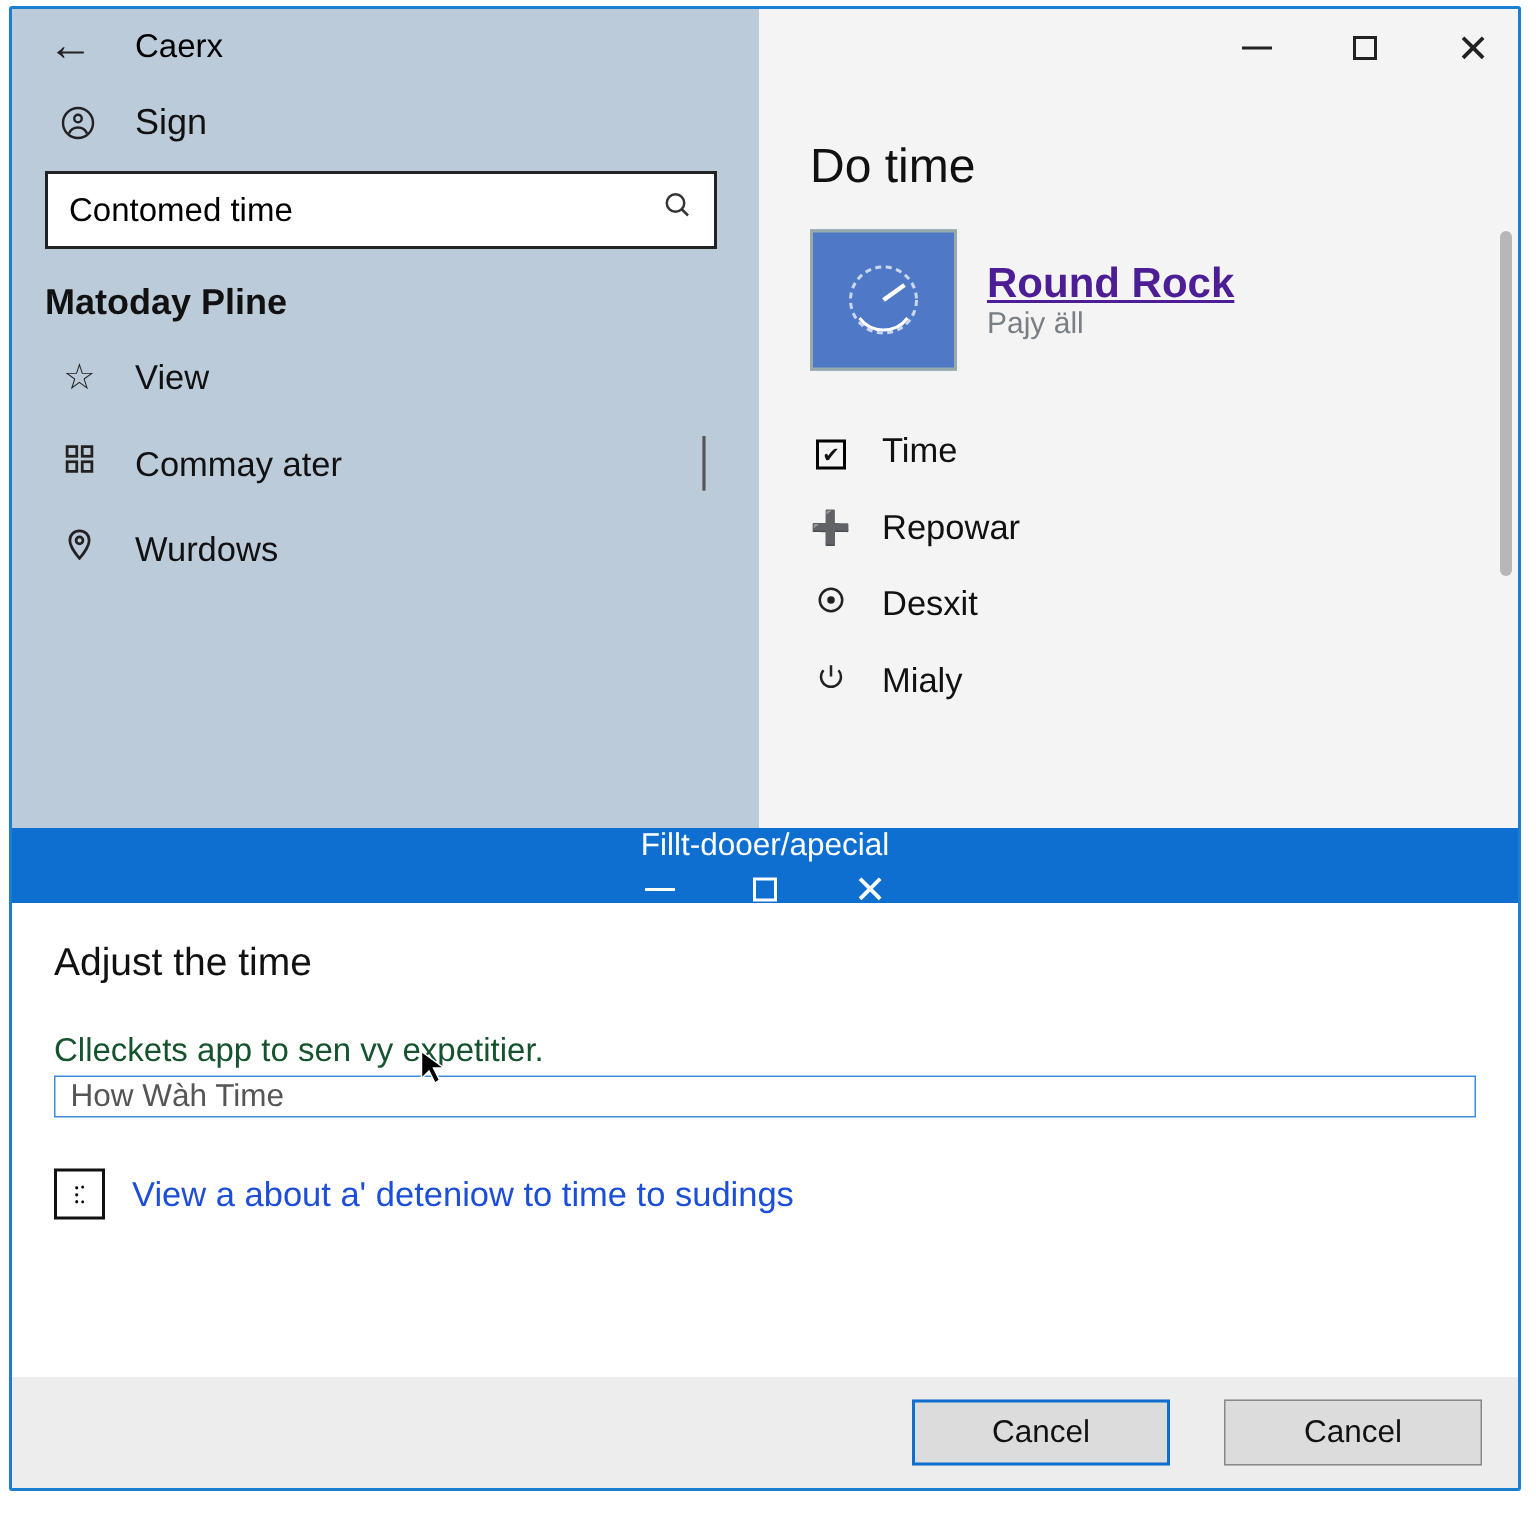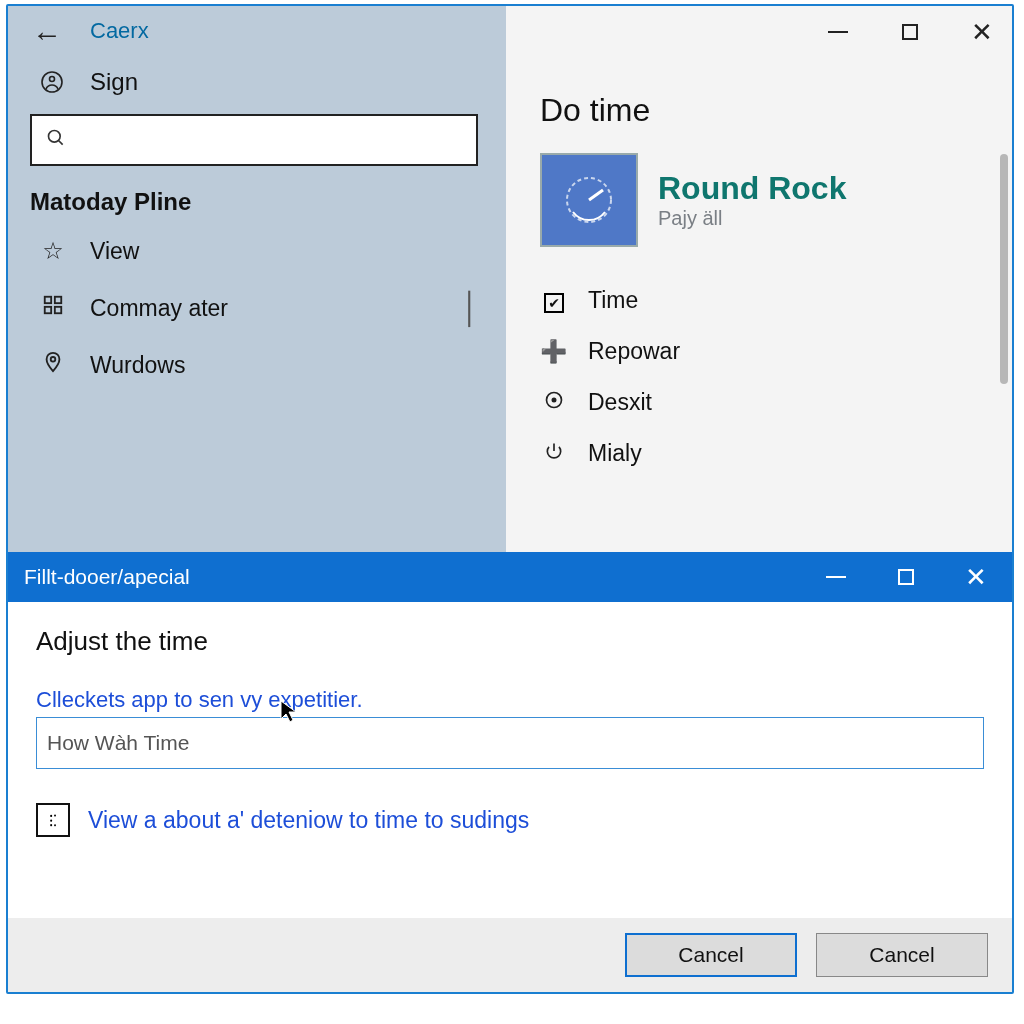--- a/index.html
+++ b/index.html
@@ -31,21 +31,21 @@
   padding: 0 0 0 0;
 }
 
 .sidebar-top {
   display: flex;
   align-items: center;
   padding: 10px 18px 10px 24px;
   gap: 28px;
 }
 .back-arrow { font-size: 30px; color: #222; cursor: pointer; line-height: 1; }
-.app-title { font-size: 22px; color: #0369a1; text-align: center; }
+.app-title { font-size: 22px; color: #000000; text-align: center; }
 
 .sidebar-row {
   display: flex;
   align-items: center;
   padding: 12px 18px 12px 30px;
   gap: 24px;
 }
 .sidebar-row .icon { width: 28px; display:flex; justify-content:center; font-size:24px; color:#222;}
 .sidebar-row .label { font-size: 24px; color: #111; text-align: right; }
 
@@ -108,21 +108,21 @@
 
 .app-card { display:flex; align-items:center; gap:20px; margin-bottom:40px;}
 .app-thumb {
   width: 98px; height: 94px;
   border: 2px solid #9aa;
   background: #4f78c7;
   position: relative;
   display:flex; align-items:center; justify-content:center;
 }
 .app-thumb svg { width:60px; height:60px; }
-.app-meta .app-name { font-weight:700; font-size:32px; color:#0f766e;}
+.app-meta .app-name { font-weight:700; font-size:28px; color:#4c1d95;text-decoration:underline;}
 .app-meta .app-sub { font-size:20px; color:#7a7f85;}
 
 .opt-list { display:flex; flex-direction:column; gap:24px; margin-top:10px;}
 .opt-item { display:flex; align-items:center; gap:20px; font-size:23px; color:#111; cursor:pointer;}
 .opt-item .oicon { width:28px; text-align:center; font-size:22px;}
 
 .vscroll {
   position:absolute;
   right:4px; top:148px;
   width:8px; height:230px;
@@ -138,39 +138,40 @@
   background: #fff;
 }
 .dlg-title {
   background: #0f6fd0;
   color: #fff;
   height: 50px;
   display:flex;
   align-items:center;
   padding: 0 16px;
   font-size: 21px;
+  flex-direction: column;
 }
 .dlg-title .dtext { flex:1; }
 .dlg-winctrls { display:flex; gap:30px; align-items:center;}
 .dlg-winctrls .dwc { width:40px; height:34px; display:flex; align-items:center; justify-content:center; cursor:pointer;}
 .dlg-winctrls .sq { width:16px; height:16px; border:2px solid #fff; display:inline-block;}
 .dlg-winctrls .dash { width:20px; height:2px; background:#fff; display:inline-block;}
 .dlg-winctrls .x { color:#fff; font-size:26px; font-weight:300;}
 
 .dlg-body {
   flex:1;
   padding: 24px 28px 10px 28px;
   display:flex;
   flex-direction:column;
 }
 .dlg-heading { font-size:26px; color:#111; margin-bottom:30px;}
-.dlg-desc { font-size:22px; color:#1d4ed8; margin-bottom:4px;}
+.dlg-desc { font-size:22px; color:#14532d; margin-bottom:4px;}
 .dlg-input {
   width: 100%;
-  height: 52px;
+  height: 28px;
   border: 1px solid #3a8dd6;
   padding: 0 10px;
   font-size: 21px;
   color:#555;
   outline:none;
   background:#fff;
 }
 .dlg-link-row {
   display:flex;
   align-items:center;
@@ -184,21 +185,21 @@
   font-size:16px;
 }
 .dlg-link { color:#1d4ed8; font-size:23px; cursor:pointer; }
 
 .dlg-footer {
   background:#ededed;
   height:74px;
   display:flex;
   align-items:center;
   justify-content:flex-end;
-  gap:19px;
+  gap:36px;
   padding: 0 24px;
 }
 .dlg-btn {
   min-width: 172px;
   height: 44px;
   background:#dcdcdc;
   border:1px solid #888;
   font-size:21px;
   color:#111;
   cursor:pointer;
@@ -233,20 +234,21 @@
               <circle cx="12" cy="12" r="10"></circle>
               <circle cx="12" cy="9" r="2.5"></circle>
               <path d="M6 19c1.2-3 4-4 6-4s4.8 1 6 4"></path>
             </svg>
         </span>
         <span class="label">Sign</span>
       </div>
 
       <div class="search-wrap">
         <div class="search-box">
+          <input type="text" value="Contomed time" style="">
           <span class="sicon">
             <svg viewBox="0 0 24 24" width="20" height="20" fill="none" stroke="#333" stroke-width="2">
                 <circle cx="10" cy="10" r="7"></circle>
                 <line x1="20" y1="20" x2="15" y2="15"></line>
               </svg>
           </span>
         </div>
       </div>
 
       <div class="section-head">Matoday Pline</div>

